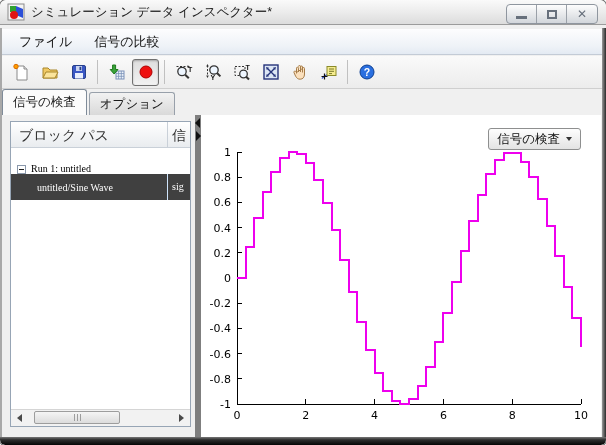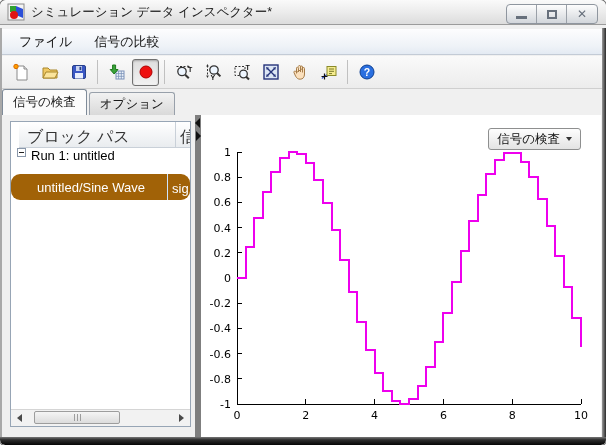--- a/index.html
+++ b/index.html
@@ -59,27 +59,27 @@
     border:1px solid #98a0aa;border-bottom:none;border-radius:3px 3px 0 0;margin-right:2px;
   }
   .tab.active{height:26px;background:#fbfbfb;border-color:#7f8b99;position:relative;z-index:2;}
   
   .content{position:absolute;left:2px;top:115px;width:600px;height:322px;background:#f0f0f0;}
   .left-panel{
     position:absolute;left:8px;top:6px;width:181px;height:306px;
     background:#fff;border:1px solid #97a5b5;overflow:hidden;
   }
   .tbl-header{
-    position:absolute;left:8px;top:0;width:100%;height:26px;display:flex;
+    position:absolute;left:0;top:0;width:100%;height:26px;display:flex;
     background:linear-gradient(180deg,#ffffff,#e9ecef);
-    border-bottom:1px solid #c9d0d8;font-size:16px;color:#333;
+    border-bottom:1px solid #c9d0d8;font-size:14px;color:#333;
   }
   .th1{width:157px;padding:5px 0 0 8px;border-right:1px solid #c9d0d8;}
   .th2{flex:1;padding:5px 0 0 4px;overflow:hidden;white-space:nowrap;}
-  .tbl-row{position:absolute;left:0;width:100%;height:26px;font-size:13px;color:#000;display:flex;align-items:flex-start;}
+  .tbl-row{position:absolute;left:0;width:100%;height:26px;font-size:10px;color:#000;display:flex;align-items:flex-end;font-family:Liberation Serif, serif;}
   .row-group{top:26px;}
   .expander{
     width:9px;height:9px;border:1px solid #8a98ab;background:#fff;margin:0 5px 0 6px;
     position:relative;flex:none;
   }
   .expander::after{content:"";position:absolute;left:1px;top:3px;width:5px;height:1px;background:#222;}
   .row-signal{top:52px;color:#fff;}
   .row-signal .c1{width:157px;height:26px;display:flex;align-items:center;padding-left:26px;border-right:1px solid #cfe4fb;overflow:hidden;white-space:nowrap;}
   .row-signal .c2{flex:1;height:28px;display:flex;align-items:center;padding-left:4px;overflow:hidden;white-space:nowrap;}
   
@@ -242,21 +242,21 @@
 
     <div class="left-panel">
       <div class="tbl-header">
         <div class="th1">ブロック パス</div>
         <div class="th2">信</div>
       </div>
       <div class="tbl-row row-group">
         <div class="expander"></div>
         <span>Run 1: untitled</span>
       </div>
-      <div class="tbl-row row-signal" id="selected-row" style="background: #a16207; border-radius: 9px;">
+      <div class="tbl-row row-signal" id="selected-row" style="background: #404040;">
         <div class="c1">untitled/Sine Wave</div>
         <div class="c2">sig</div>
       </div>
       <div class="hscroll">
         <div class="sb-btn">
             <div class="arrow-left"></div>
           </div>
         <div class="sb-track">
           <div class="sb-thumb">
             <div class="grip"></div>

